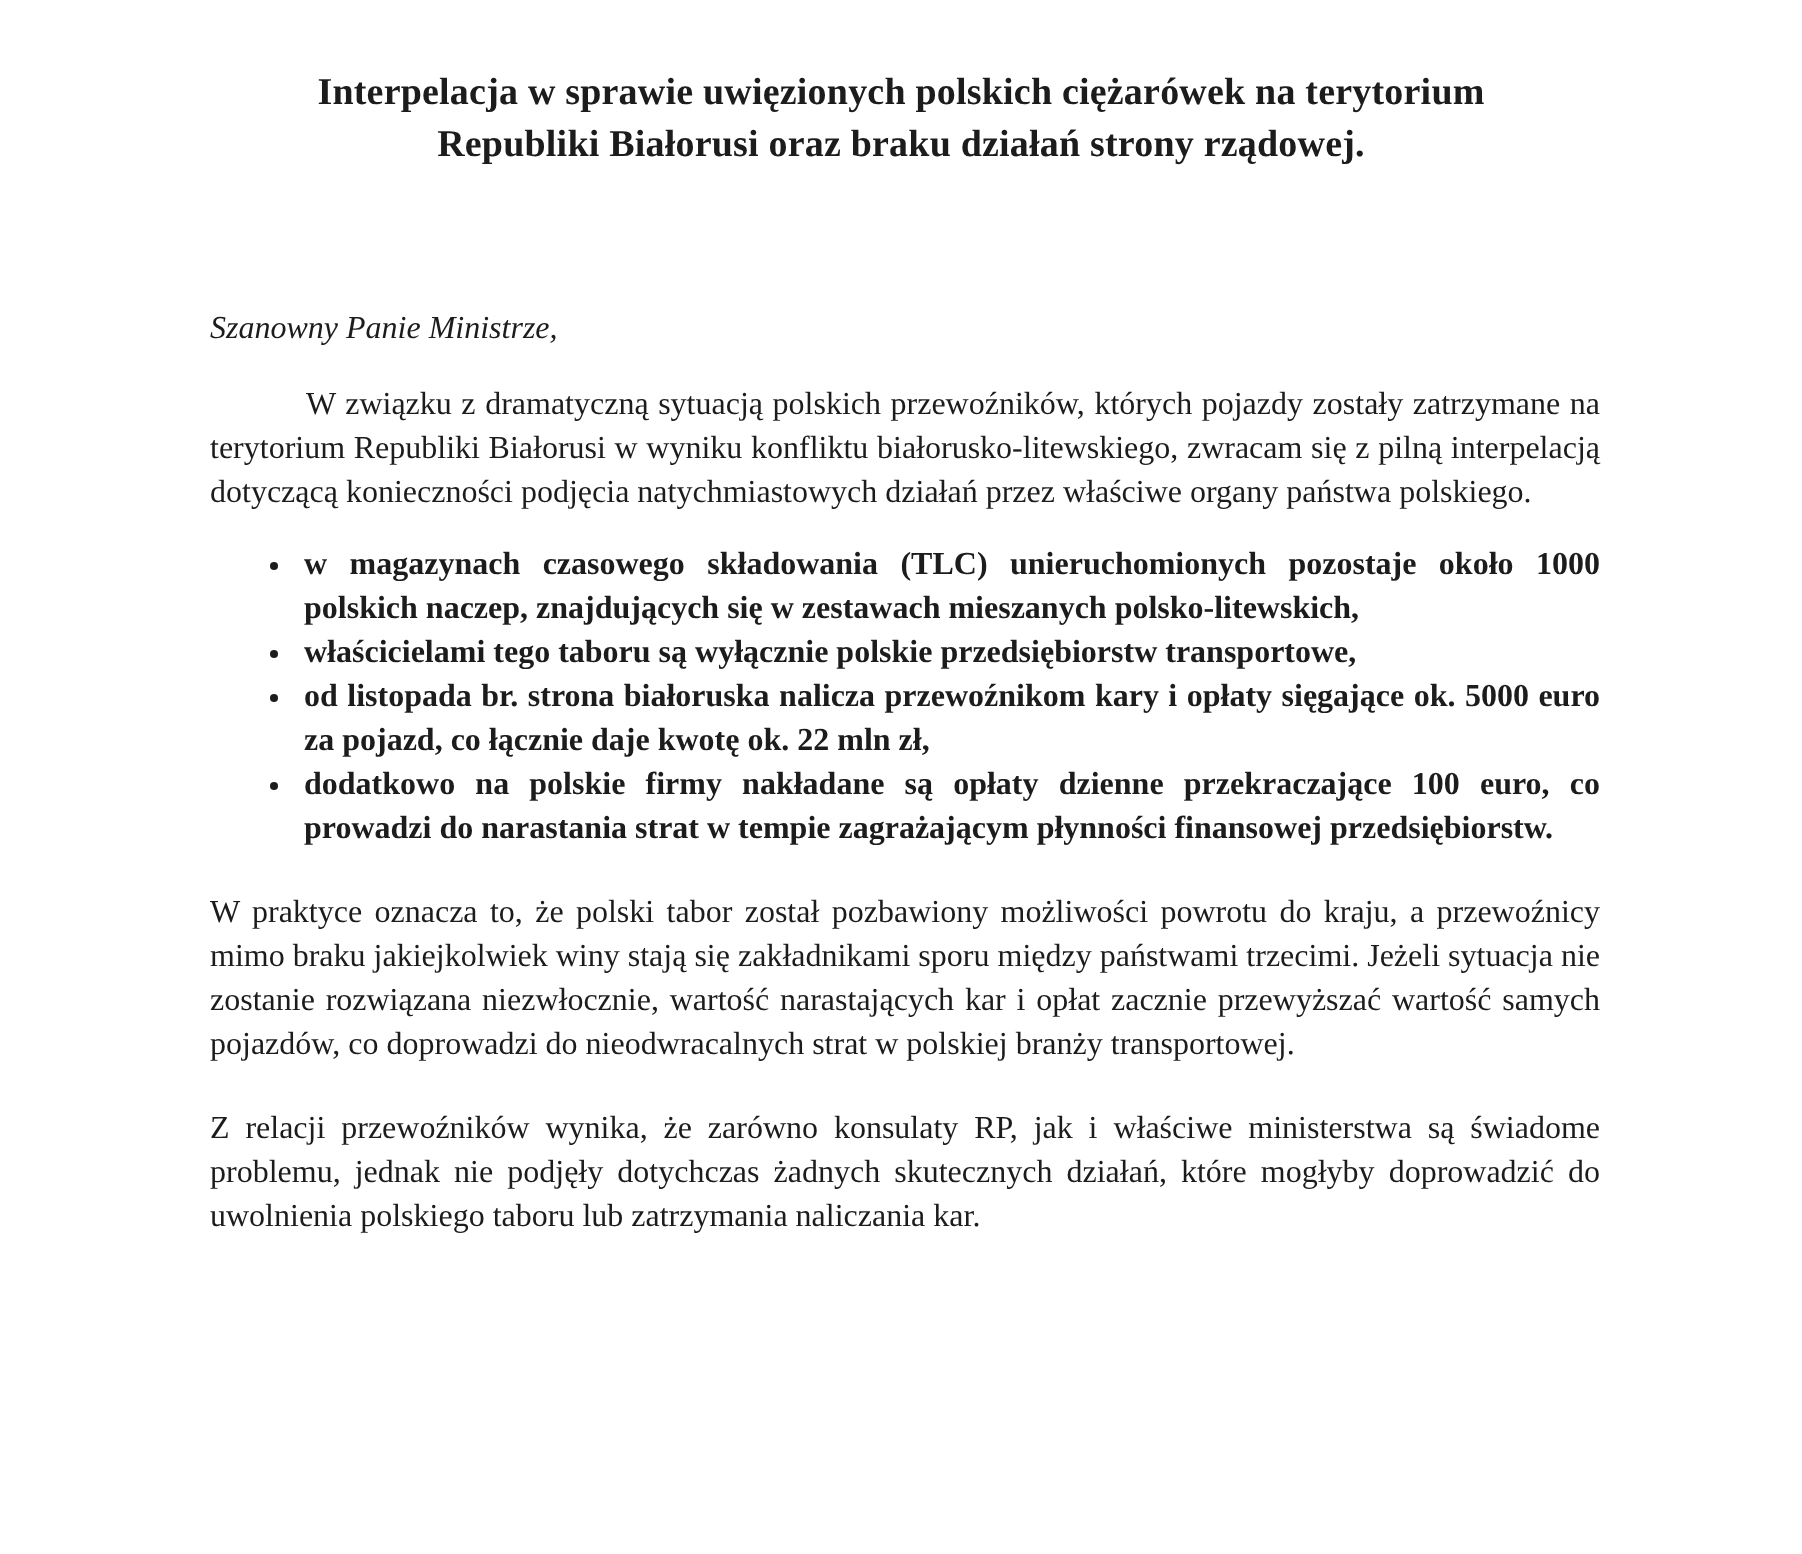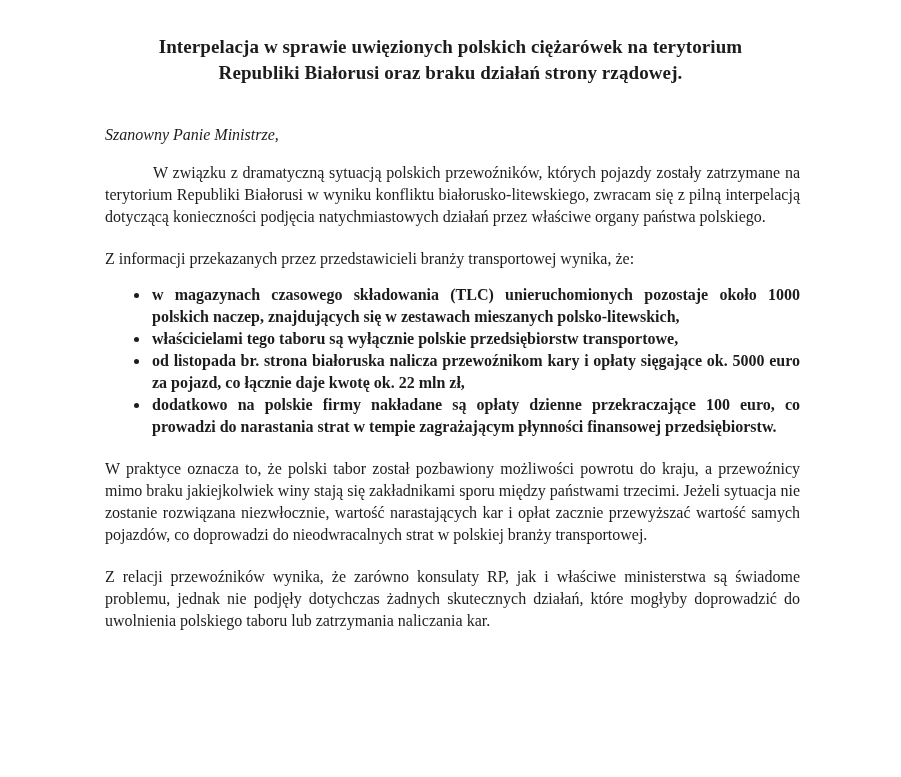--- a/index.html
+++ b/index.html
@@ -28,21 +28,21 @@
     letter-spacing: 0.1px;
   }
   .content {
     box-sizing: border-box;
     padding: 0 101px 0 105px;
     font-size: 16px;
     line-height: 22px;
     text-align: justify;
   }
   .salutation {
-    margin-top: 38px;
+    margin-top: 68px;
     font-style: italic;
     text-align: left;
   }
   p.para {
     margin: 20px 0 0 0;
   }
   p.para.indent-first {
     text-indent: 48px;
     margin-top: 16px;
   }
@@ -64,21 +64,20 @@
 
   <h1 class="doc-title">Interpelacja w sprawie uwięzionych polskich ciężarówek na terytorium
 Republiki Białorusi oraz braku działań strony rządowej.</h1>
 
   <div class="content">
 
     <div class="salutation">Szanowny Panie Ministrze,</div>
 
     <p class="para indent-first">W związku z dramatyczną sytuacją polskich przewoźników, których pojazdy zostały zatrzymane na terytorium Republiki Białorusi w wyniku konfliktu białorusko-litewskiego, zwracam się z pilną interpelacją dotyczącą konieczności podjęcia natychmiastowych działań przez właściwe organy państwa polskiego.</p>
 
-    <p class="para">Z informacji przekazanych przez przedstawicieli branży transportowej wynika, że:</p>
 
     <ul class="bullet-list">
       <li>w magazynach czasowego składowania (TLC) unieruchomionych pozostaje około 1000 polskich naczep, znajdujących się w zestawach mieszanych polsko-litewskich,</li>
       <li>właścicielami tego taboru są wyłącznie polskie przedsiębiorstw transportowe,</li>
       <li>od listopada br. strona białoruska nalicza przewoźnikom kary i opłaty sięgające ok. 5000 euro za pojazd, co łącznie daje kwotę ok. 22 mln zł,</li>
       <li>dodatkowo na polskie firmy nakładane są opłaty dzienne przekraczające 100 euro, co prowadzi do narastania strat w tempie zagrażającym płynności finansowej przedsiębiorstw.</li>
     </ul>
 
     <p class="para">W praktyce oznacza to, że polski tabor został pozbawiony możliwości powrotu do kraju, a przewoźnicy mimo braku jakiejkolwiek winy stają się zakładnikami sporu między państwami trzecimi. Jeżeli sytuacja nie zostanie rozwiązana niezwłocznie, wartość narastających kar i opłat zacznie przewyższać wartość samych pojazdów, co doprowadzi do nieodwracalnych strat w polskiej branży transportowej.</p>
 

